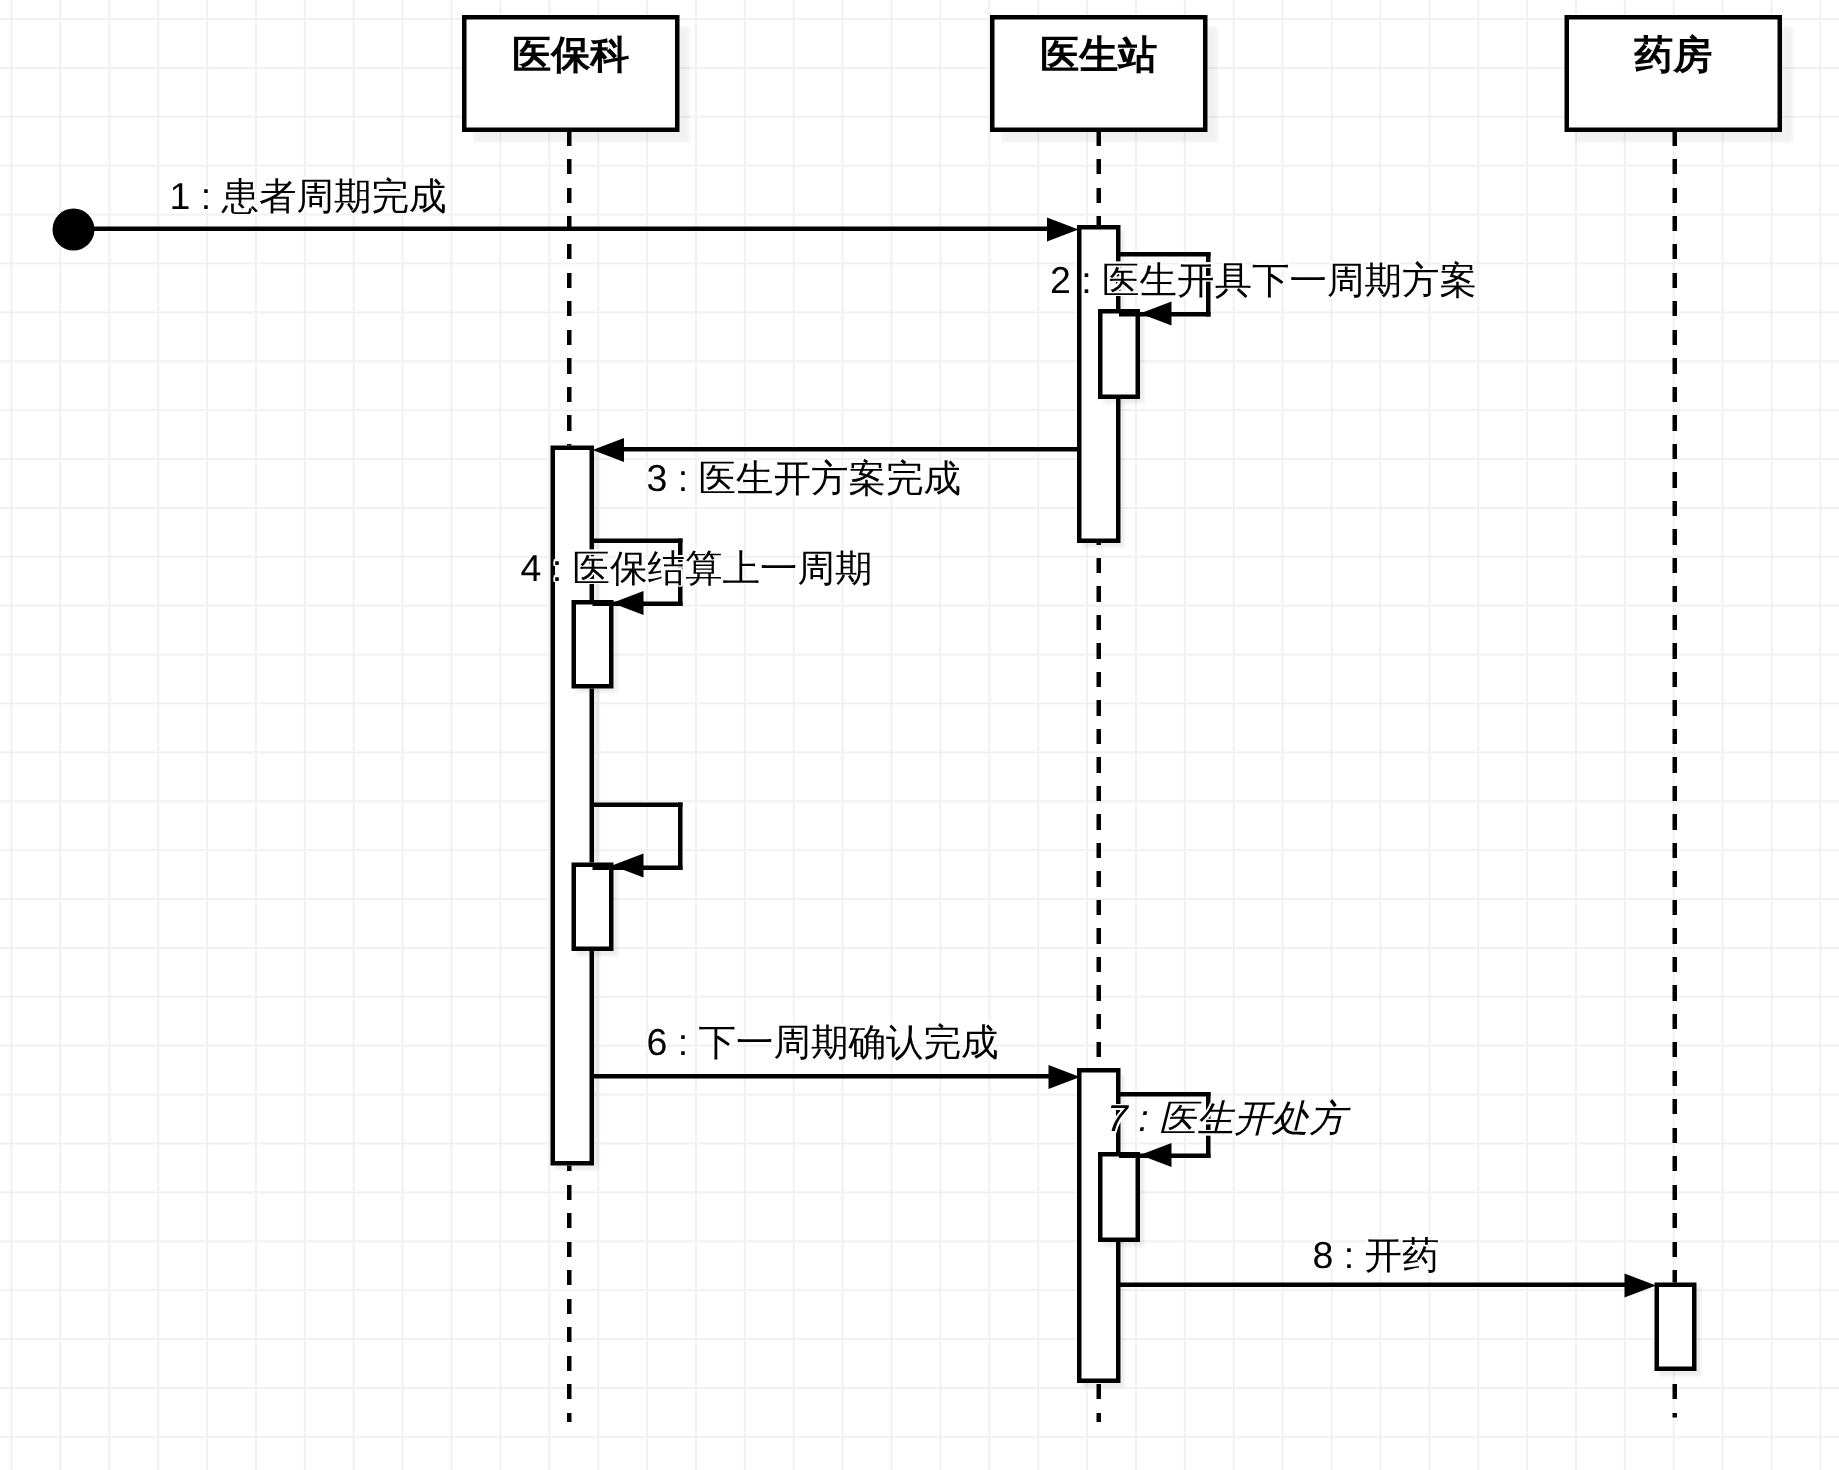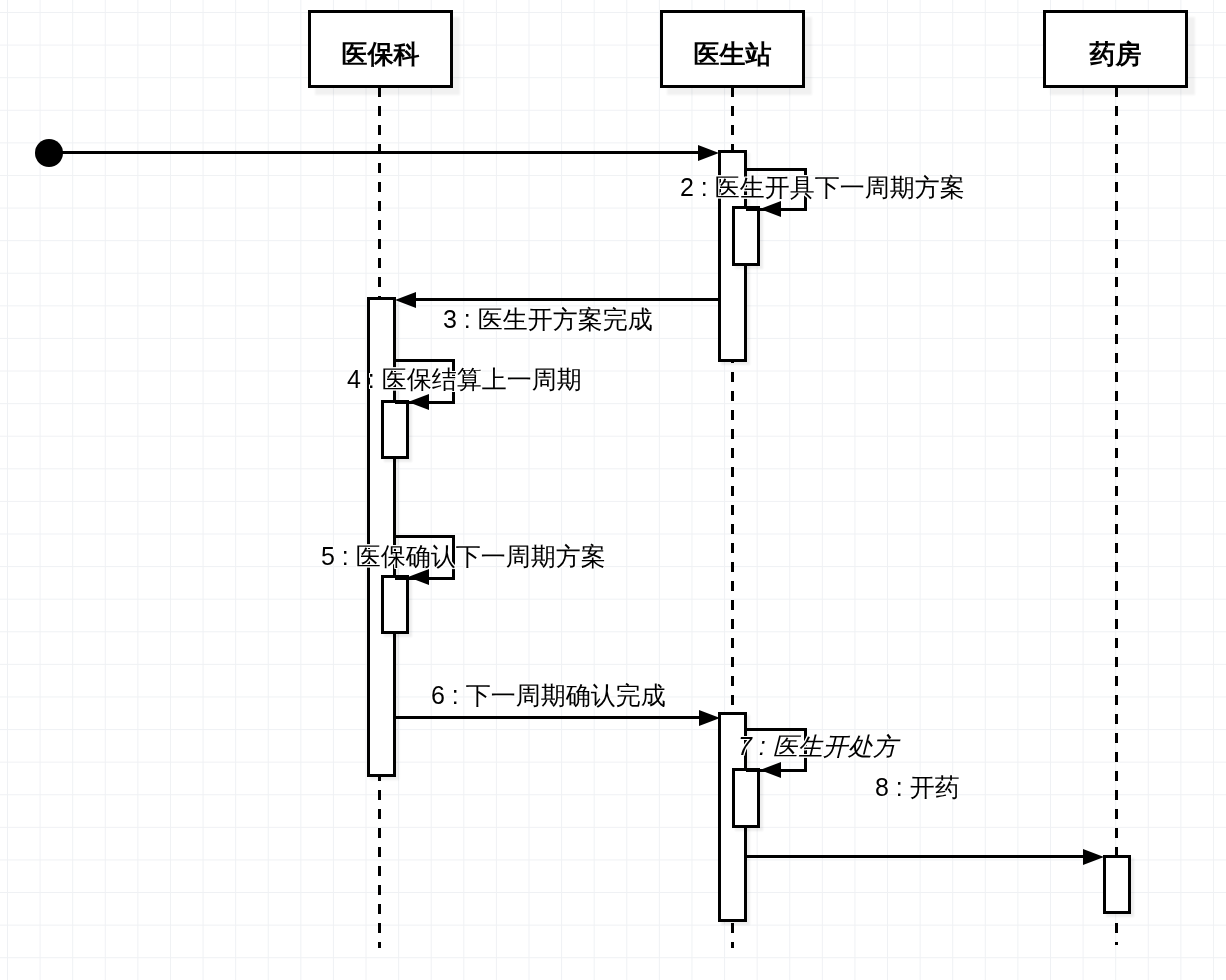--- a/index.html
+++ b/index.html
@@ -10,21 +10,21 @@
     background-image:
       linear-gradient(to right, #eff1f4 1px, transparent 1px),
       linear-gradient(to bottom, #eff1f4 1px, transparent 1px);
     background-size:32.6px 32.6px;
     background-position:7px 12px;
   }
   .actor {
     position:absolute; width:145px; height:78px; box-sizing:border-box;
     background:#fff; border:3px solid #000;
     box-shadow:7px 7px 2px rgba(0,0,0,0.055);
-    font-size:26px; font-weight:bold; text-align:center; padding-top:24px;
+    font-size:26px; font-weight:bold; text-align:center; padding-top:6px;
     z-index:3;
   }
   .lifeline {
     position:absolute; width:3px; z-index:1;
     background-image:repeating-linear-gradient(to bottom, #000 0 10px, transparent 10px 19px);
   }
   .activation {
     position:absolute; box-sizing:border-box; background:#fff;
     border:3px solid #000; z-index:2;
     box-shadow:3px 3px 2px rgba(0,0,0,0.07);
@@ -77,42 +77,42 @@
 
   <div class="activation" style="left:718px; top:712px; width:29px; height:210px;"></div>
   <div class="activation nested" style="left:732px; top:768px; width:28px; height:60px;"></div>
 
   <div class="activation" style="left:1103px; top:855px; width:28px; height:59px;"></div>
 
   <div class="initial-node" style="left:35px; top:139px;"></div>
 
   <div class="msg-line" style="left:60px; top:151px; width:640px;"></div>
   <div class="arrow right" style="left:698px; top:145px;"></div>
+  <div class="msg-label" style="left:113px; top:116px;">1 : 患者周期完成</div>
 
   <div class="self-loop" style="left:746px; top:168px; width:61px; height:43px;"></div>
   <div class="arrow left" style="left:760px; top:201px;"></div>
-  <div class="msg-label" style="left:680px; top:172px;">2 : 医生开具下一周期方案</div>
+  <div class="msg-label" style="left:700px; top:172px;">2 : 医生开具下一周期方案</div>
 
   <div class="msg-line" style="left:414px; top:298px; width:305px;"></div>
   <div class="arrow left" style="left:395px; top:292px;"></div>
-  <div class="msg-label" style="left:443px; top:304px;">3 : 医生开方案完成</div>
+  <div class="msg-label" style="left:431px; top:304px;">3 : 医生开方案完成</div>
 
   <div class="self-loop" style="left:395px; top:359px; width:60px; height:45px;"></div>
   <div class="arrow left" style="left:408px; top:394px;"></div>
   <div class="msg-label" style="left:347px; top:364px;">4 : 医保结算上一周期</div>
 
   <div class="self-loop" style="left:395px; top:535px; width:60px; height:45px;"></div>
   <div class="arrow left" style="left:408px; top:569px;"></div>
-  <div class="msg-label" style="left:321px; top:541px;">5 : 医保确认下一周期方案</div>
 
   <div class="msg-line" style="left:395px; top:716px; width:306px;"></div>
   <div class="arrow right" style="left:699px; top:710px;"></div>
   <div class="msg-label" style="left:431px; top:680px;">6 : 下一周期确认完成</div>
 
   <div class="self-loop" style="left:746px; top:728px; width:61px; height:44px;"></div>
   <div class="arrow left" style="left:760px; top:762px;"></div>
   <div class="msg-label" style="left:738px; top:731px;font-style:italic;">7 : 医生开处方</div>
 
   <div class="msg-line" style="left:746px; top:855px; width:338px;"></div>
   <div class="arrow right" style="left:1083px; top:849px;"></div>
-  <div class="msg-label" style="left:875px; top:772px;text-align:right;">8 : 开药</div>
+  <div class="msg-label" style="left:875px; top:822px;text-align:right;">8 : 开药</div>
 
 </div>
 
 </body></html>

